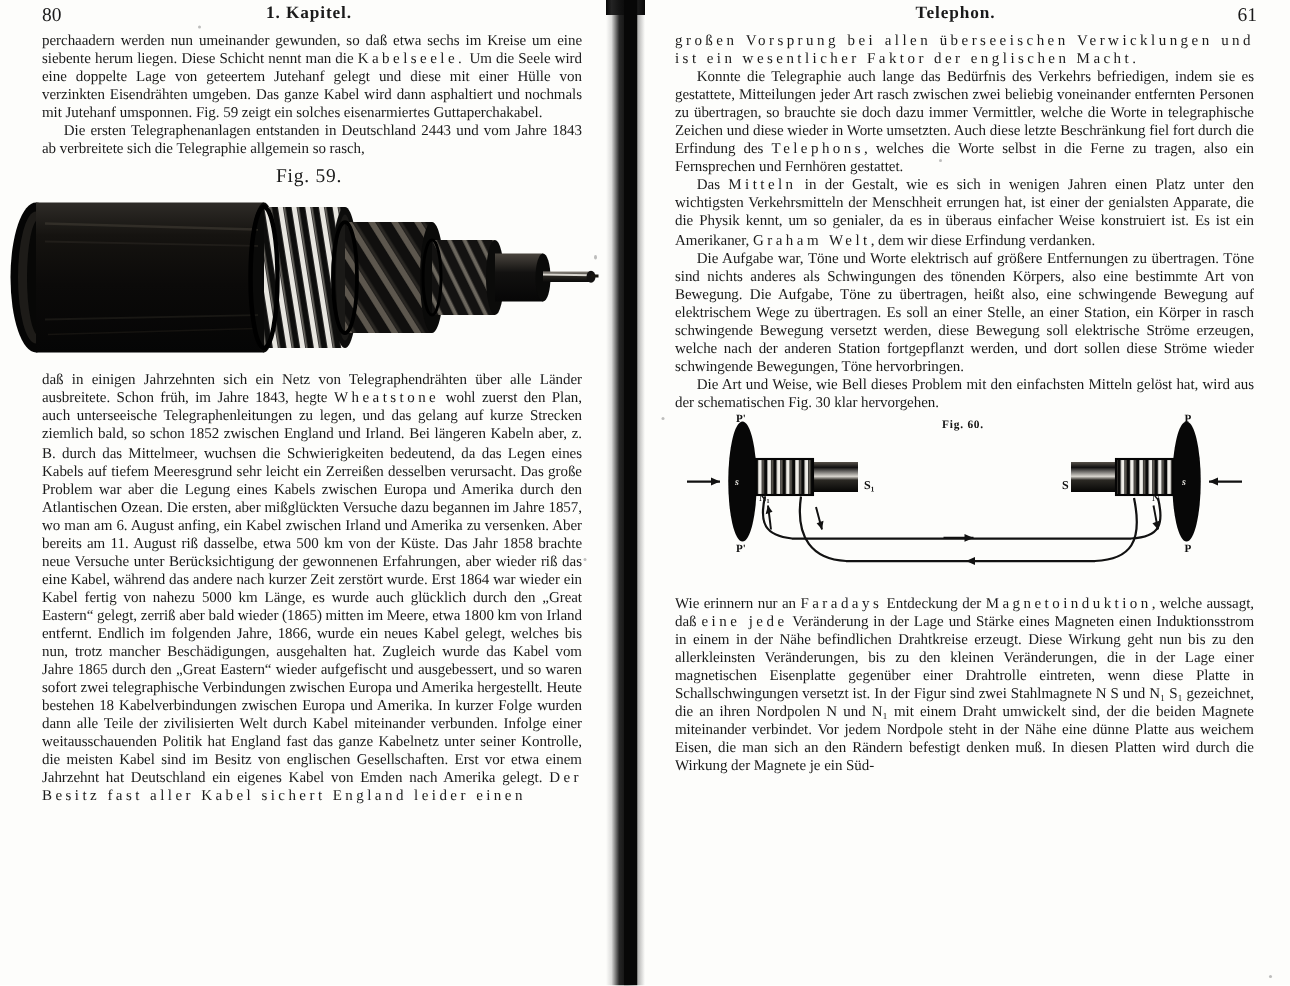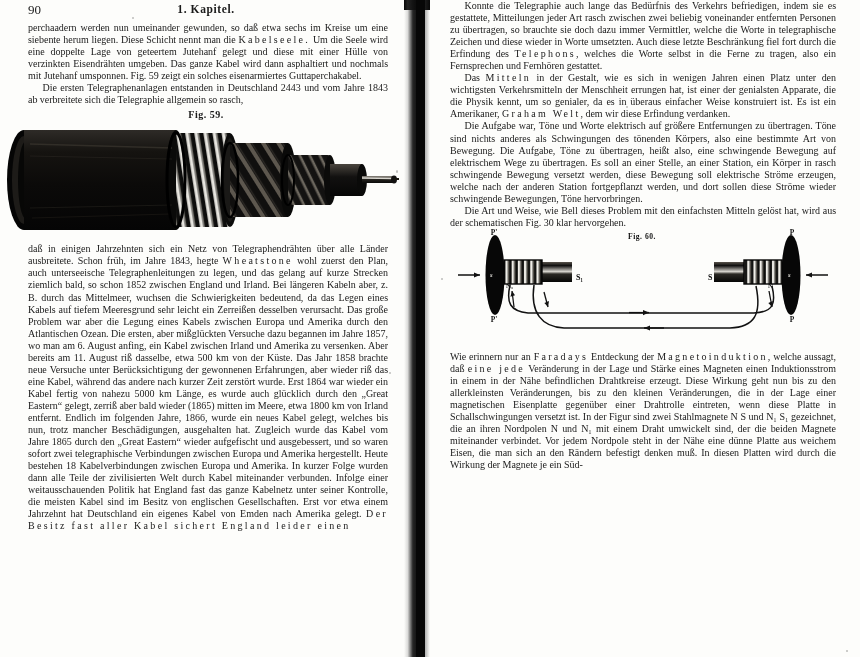--- a/index.html
+++ b/index.html
@@ -42,21 +42,21 @@
   .page-left .body-text{margin:0 24px 0 28px;}
   .page-right .body-text{margin:0 24px 0 26px;}
 
   p{margin:0;text-indent:1.45em;}
   p.noind{text-indent:0;}
 
   .sp{letter-spacing:2.3px;}
 
   
   .figcap{
-    text-align:center;font-size:10px;font-weight:700;
+    text-align:center;font-size:13px;font-weight:400;
     letter-spacing:.5px;margin:3px 0 2px;
   }
   .fig59{position:relative;height:118px;margin:1px 0 3px;}
   .fig60{position:relative;height:118px;margin:0 0 4px;}
 
   
   .gutter{
     position:absolute;top:0;bottom:0;left:404px;width:26px;
     background:
       linear-gradient(to right,
@@ -81,21 +81,21 @@
   
   .speck{position:absolute;background:#7d7d7d;border-radius:50%;opacity:.5;}
 </style>
 </head>
 <body>
 
 <div class="scan">
 
   <div class="page page-left">
     <div class="runhead">
-      <span class="folio">90</span>
+      <span class="folio">80</span>
       <span class="title">1. Kapitel.</span>
     </div>
 
     <div class="body-text">
       <p class="noind">perchaadern werden nun umeinander gewunden, so daß etwa sechs im Kreise um eine siebente herum liegen. Diese Schicht nennt man die <span class="sp">Kabelseele.</span> Um die Seele wird eine doppelte Lage von geteertem Jutehanf gelegt und diese mit einer Hülle von verzinkten Eisendrähten umgeben. Das ganze Kabel wird dann asphaltiert und nochmals mit Jutehanf umsponnen. Fig. 59 zeigt ein solches eisenarmiertes Guttaperchakabel.</p>
       <p>Die ersten Telegraphenanlagen entstanden in Deutschland 2443 und vom Jahre 1843 ab verbreitete sich die Telegraphie allgemein so rasch,</p>
     </div>
 
     <div class="figcap">Fig. 59.</div>
 
@@ -169,22 +169,27 @@
         <path d="M394 57 l5 0" stroke="#17150f" stroke-width="2"></path>
       </svg>
     </div>
 
     <div class="body-text">
       <p class="noind">daß in einigen Jahrzehnten sich ein Netz von Telegraphendrähten über alle Länder ausbreitete. Schon früh, im Jahre 1843, hegte <span class="sp">Wheatstone</span> wohl zuerst den Plan, auch unterseeische Telegraphenleitungen zu legen, und das gelang auf kurze Strecken ziemlich bald, so schon 1852 zwischen England und Irland. Bei längeren Kabeln aber, z. B. durch das Mittelmeer, wuchsen die Schwierigkeiten bedeutend, da das Legen eines Kabels auf tiefem Meeresgrund sehr leicht ein Zerreißen desselben verursacht. Das große Problem war aber die Legung eines Kabels zwischen Europa und Amerika durch den Atlantischen Ozean. Die ersten, aber mißglückten Versuche dazu begannen im Jahre 1857, wo man am 6. August anfing, ein Kabel zwischen Irland und Amerika zu versenken. Aber bereits am 11. August riß dasselbe, etwa 500 km von der Küste. Das Jahr 1858 brachte neue Versuche unter Berücksichtigung der gewonnenen Erfahrungen, aber wieder riß das eine Kabel, während das andere nach kurzer Zeit zerstört wurde. Erst 1864 war wieder ein Kabel fertig von nahezu 5000 km Länge, es wurde auch glücklich durch den „Great Eastern“ gelegt, zerriß aber bald wieder (1865) mitten im Meere, etwa 1800 km von Irland entfernt. Endlich im folgenden Jahre, 1866, wurde ein neues Kabel gelegt, welches bis nun, trotz mancher Beschädigungen, ausgehalten hat. Zugleich wurde das Kabel vom Jahre 1865 durch den „Great Eastern“ wieder aufgefischt und ausgebessert, und so waren sofort zwei telegraphische Verbindungen zwischen Europa und Amerika hergestellt. Heute bestehen 18 Kabelverbindungen zwischen Europa und Amerika. In kurzer Folge wurden dann alle Teile der zivilisierten Welt durch Kabel miteinander verbunden. Infolge einer weitausschauenden Politik hat England fast das ganze Kabelnetz unter seiner Kontrolle, die meisten Kabel sind im Besitz von englischen Gesellschaften. Erst vor etwa einem Jahrzehnt hat Deutschland ein eigenes Kabel von Emden nach Amerika gelegt. <span class="sp">Der Besitz fast aller Kabel sichert England leider einen</span></p>
     </div>
   </div>
 
   <div class="page page-right">
-
-    <div class="body-text">
+    <div class="runhead">
+      <span class="title">Telephon.</span>
+      <span class="folio">61</span>
+    </div>
+
+    <div class="body-text">
+      <p class="noind"><span class="sp">großen Vorsprung bei allen überseeischen Verwicklungen und ist ein wesentlicher Faktor der englischen Macht.</span></p>
       <p>Konnte die Telegraphie auch lange das Bedürfnis des Verkehrs befriedigen, indem sie es gestattete, Mitteilungen jeder Art rasch zwischen zwei beliebig voneinander entfernten Personen zu übertragen, so brauchte sie doch dazu immer Vermittler, welche die Worte in telegraphische Zeichen und diese wieder in Worte umsetzten. Auch diese letzte Beschränkung fiel fort durch die Erfindung des <span class="sp">Telephons</span>, welches die Worte selbst in die Ferne zu tragen, also ein Fernsprechen und Fernhören gestattet.</p>
       <p>Das <span class="sp">Mitteln</span> in der Gestalt, wie es sich in wenigen Jahren einen Platz unter den wichtigsten Verkehrsmitteln der Menschheit errungen hat, ist einer der genialsten Apparate, die die Physik kennt, um so genialer, da es in überaus einfacher Weise konstruiert ist. Es ist ein Amerikaner, <span class="sp">Graham Welt</span>, dem wir diese Erfindung verdanken.</p>
       <p>Die Aufgabe war, Töne und Worte elektrisch auf größere Entfernungen zu übertragen. Töne sind nichts anderes als Schwingungen des tönenden Körpers, also eine bestimmte Art von Bewegung. Die Aufgabe, Töne zu übertragen, heißt also, eine schwingende Bewegung auf elektrischem Wege zu übertragen. Es soll an einer Stelle, an einer Station, ein Körper in rasch schwingende Bewegung versetzt werden, diese Bewegung soll elektrische Ströme erzeugen, welche nach der anderen Station fortgepflanzt werden, und dort sollen diese Ströme wieder schwingende Bewegungen, Töne hervorbringen.</p>
       <p>Die Art und Weise, wie Bell dieses Problem mit den einfachsten Mitteln gelöst hat, wird aus der schematischen Fig. 30 klar hervorgehen.</p>
     </div>
 
     <div class="fig60">
       <svg viewBox="0 0 436 118" width="436" height="118">
         <defs>
           <linearGradient id="mag" x1="0" y1="0" x2="0" y2="1">

